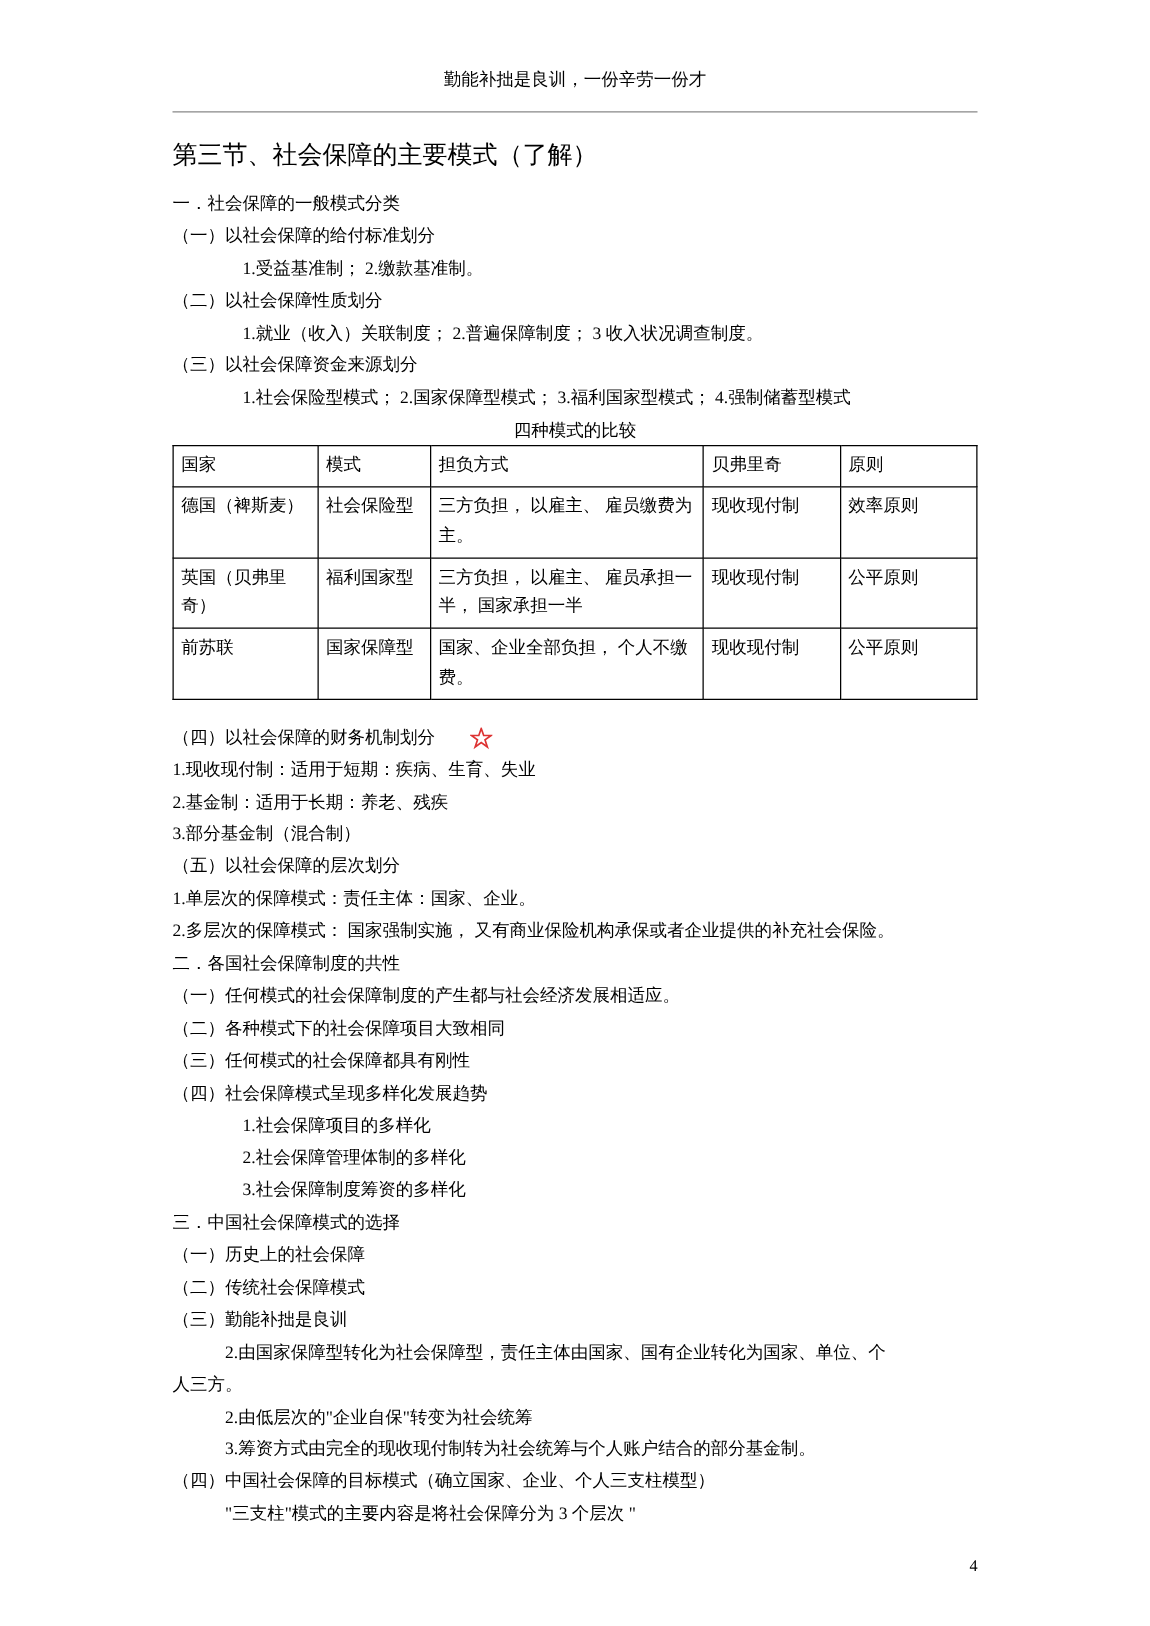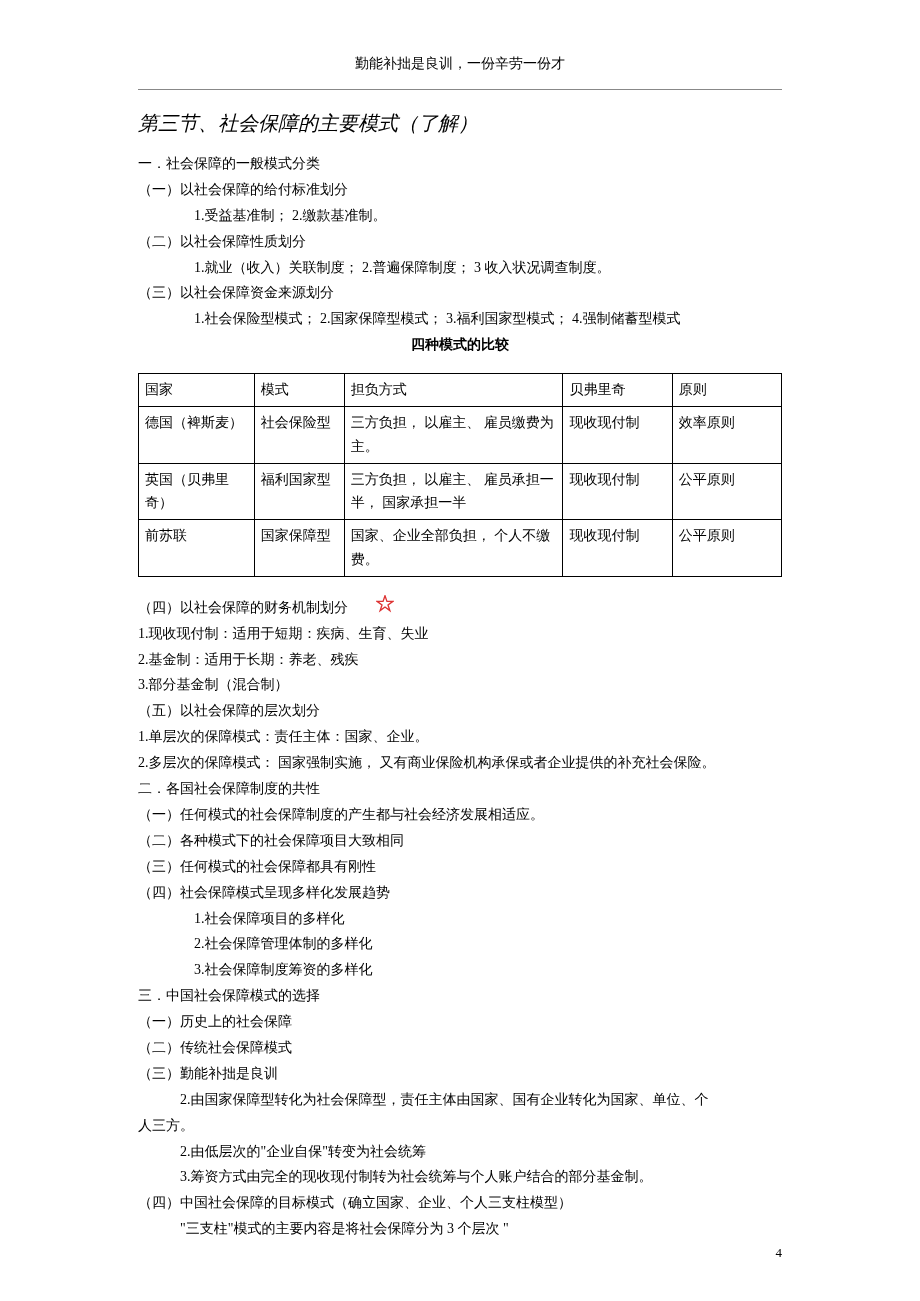--- a/index.html
+++ b/index.html
@@ -22,51 +22,49 @@
     margin-bottom: 16px;
   }
   .hr {
     border: none;
     border-top: 1px solid #888;
     margin: 0 0 20px 0;
   }
   .section-title {
     font-size: 20px;
     margin-bottom: 14px;
-    font-style: italic;
   }
   .body-text {
     font-size: 14px;
     line-height: 1.85;
   }
   .indent2 { padding-left: 56px; }
   .table-caption {
     text-align: center;
     font-size: 14px;
     margin-top: 4px;
-    margin-bottom: 19px;
-    font-weight: bold;
+    margin-bottom: 2px;
   }
   table {
     border-collapse: collapse;
     width: 100%;
     font-size: 14px;
     margin-bottom: 18px;
     padding-left: 18px;
   }
   th, td {
     border: 1px solid #000;
     padding: 4px 6px;
     text-align: left;
     vertical-align: top;
     line-height: 1.7;
   }
   .star-row {
     display: flex;
-    align-items: flex-start;
+    align-items: center;
     gap: 28px;
   }
   .star-icon {
     width: 18px;
     height: 18px;
     display: inline-block;
   }
   .page-num {
     position: absolute;
     bottom: 40px;

